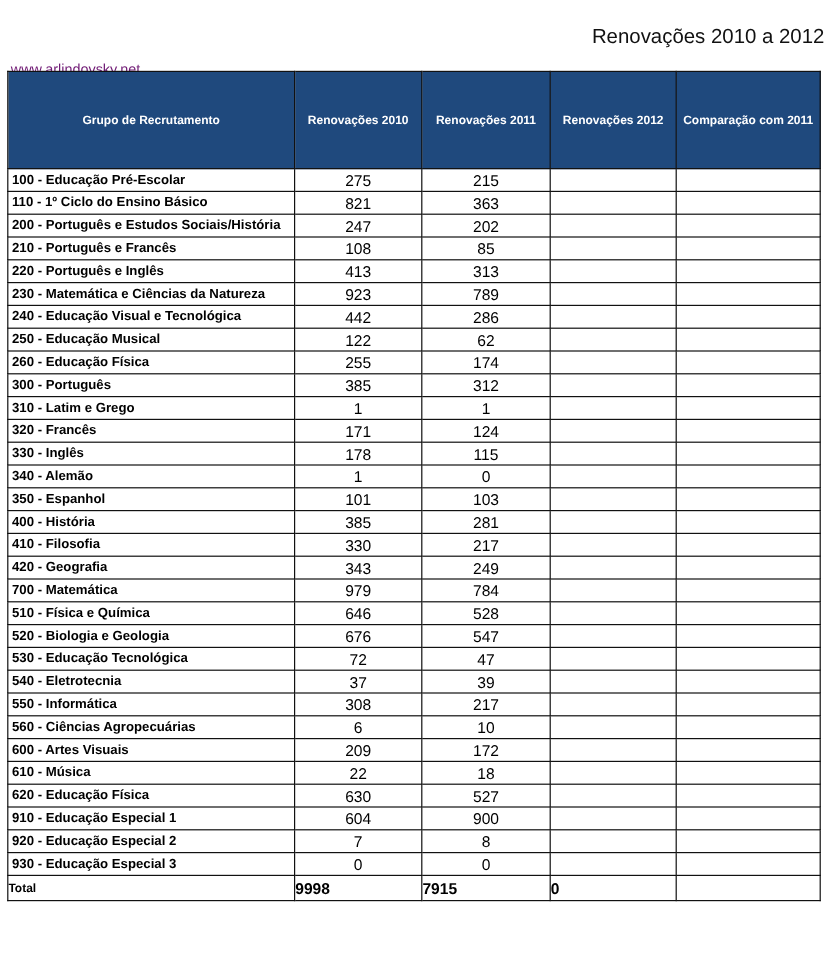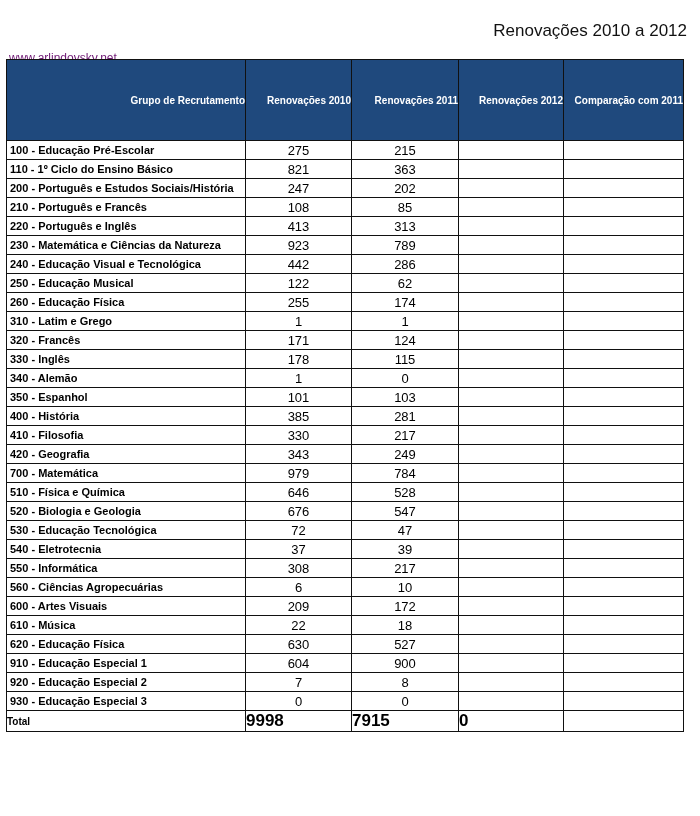--- a/index.html
+++ b/index.html
@@ -5,27 +5,27 @@
   html, body { margin:0; padding:0; background:#ffffff; }
   body { width:700px; height:816px; position:relative; font-family:"Liberation Sans", sans-serif; color:#000; overflow:hidden; }
   .site-link { position:absolute; left:9px; top:20px; font-size:12px; color:#701a75; text-decoration:underline;margin-top:31px; }
   .doc-title { position:absolute; right:13px; top:21px; font-size:17px; color:#111; }
   table.main { position:absolute; left:6px; top:59px; border-collapse:collapse; table-layout:fixed; width:677px; }
   table.main col.c0 { width:239px; }
   table.main col.c1 { width:106px; }
   table.main col.c2 { width:107px; }
   table.main col.c3 { width:105px; }
   table.main col.c4 { width:120px; }
-  th { background:#1f497d; color:#fff; font-size:10px; font-weight:bold; height:80px; border:1.5px solid #111; text-align:right; vertical-align:middle; padding:0; }
+  th { background:#1f497d; color:#fff; font-size:10px; font-weight:bold; height:80px; border:1.5px solid #111; text-align:center; vertical-align:middle; padding:0; }
   td { border:1.5px solid #111; height:18px; padding:0; font-size:10px; vertical-align:middle; }
   td.name { padding-left:3px; font-size:11px; white-space:nowrap; overflow:hidden;font-weight:bold; }
   td.num { text-align:center; font-size:13px; }
   tr.total td { height:20px; font-weight:bold; text-align:left; }
   tr.total td.tl { font-size:10px; }
-  tr.total td.tn { font-size:17px; }
+  tr.total td.tn { font-size:13px; }
 </style>
 </head>
 <body>
 
 <a class="site-link">www.arlindovsky.net</a>
 <div class="doc-title">Renovações 2010 a 2012</div>
 
 <table class="main">
   <colgroup>
       <col class="c0">
@@ -101,20 +101,27 @@
         <td class="num"></td>
       </tr>
       <tr>
         <td class="name">260 - Educação Física</td>
         <td class="num">255</td>
         <td class="num">174</td>
         <td class="num"></td>
         <td class="num"></td>
       </tr>
       <tr>
+        <td class="name">300 - Português</td>
+        <td class="num">385</td>
+        <td class="num">312</td>
+        <td class="num"></td>
+        <td class="num"></td>
+      </tr>
+      <tr>
         <td class="name">310 - Latim e Grego</td>
         <td class="num">1</td>
         <td class="num">1</td>
         <td class="num"></td>
         <td class="num"></td>
       </tr>
       <tr>
         <td class="name">320 - Francês</td>
         <td class="num">171</td>
         <td class="num">124</td>

